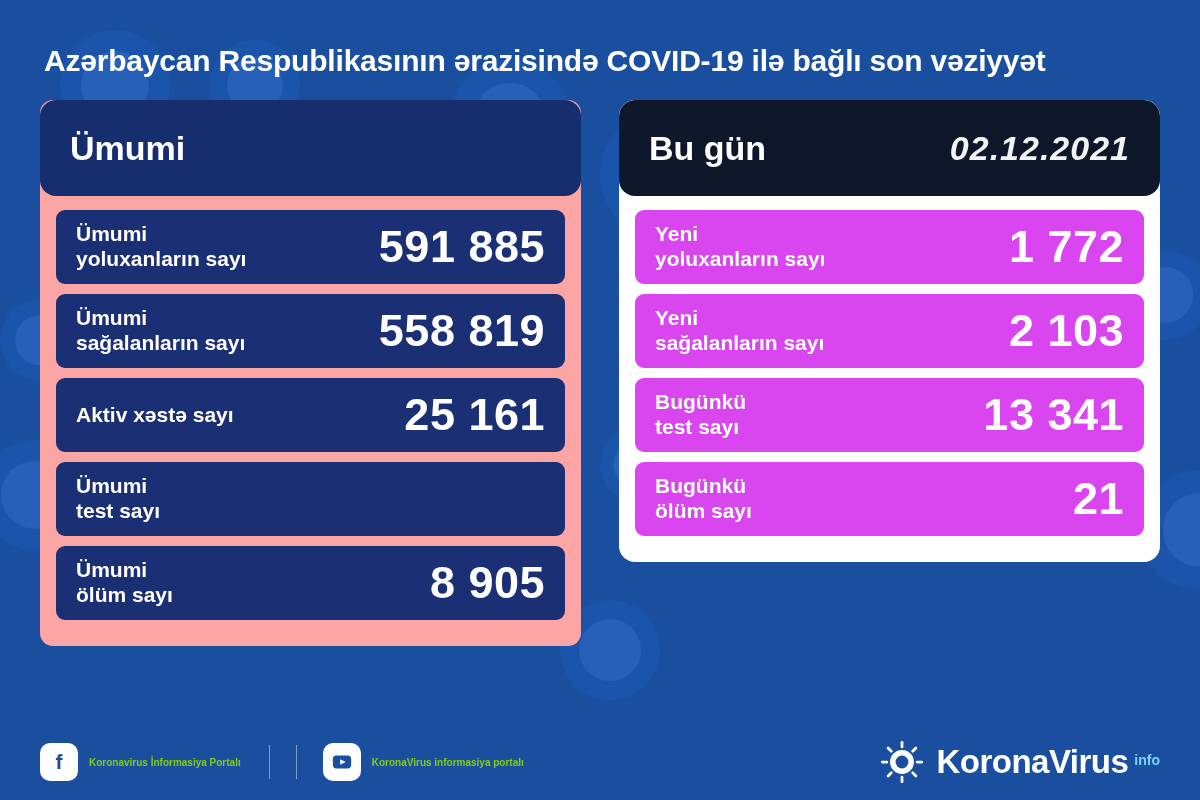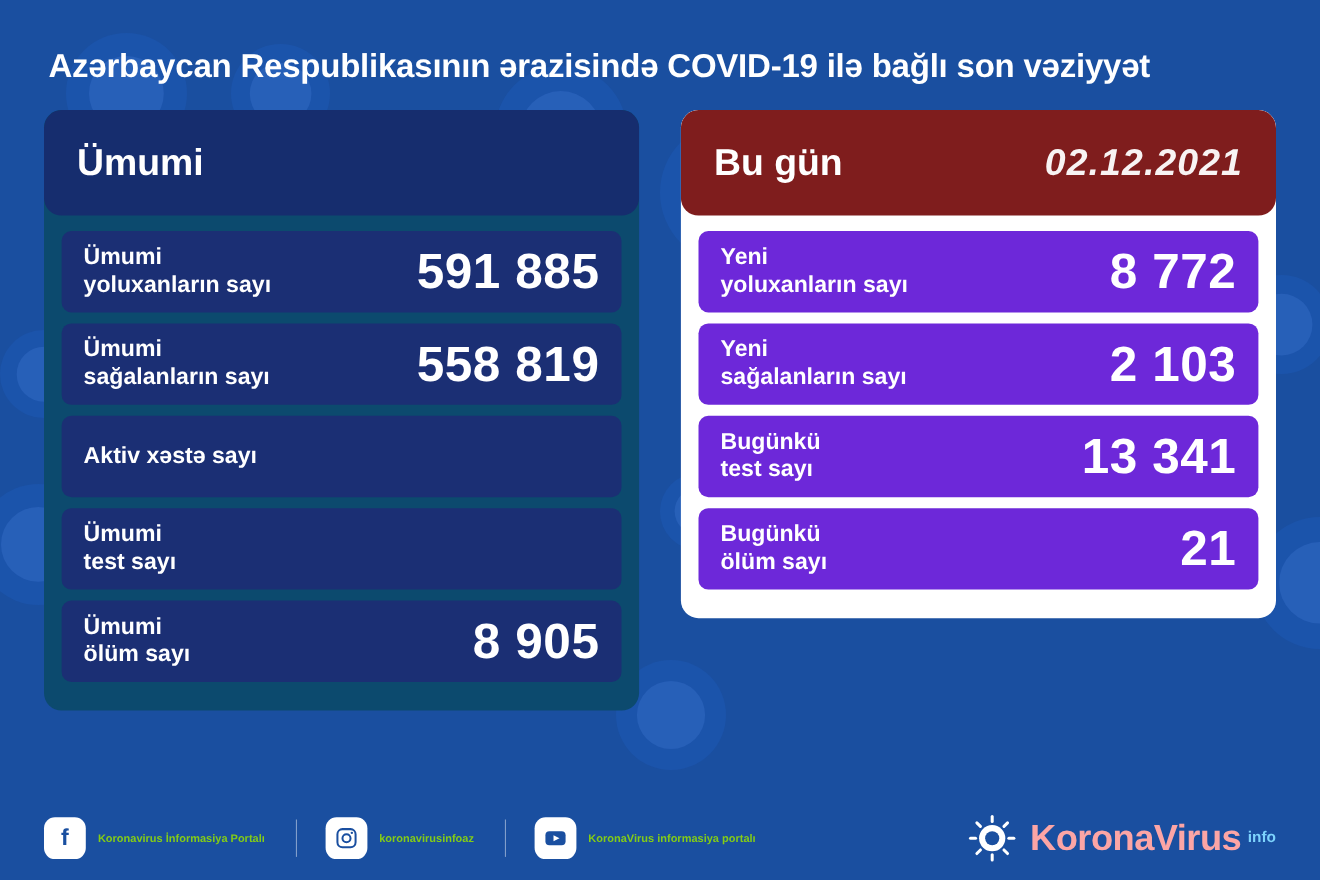--- a/index.html
+++ b/index.html
@@ -77,36 +77,36 @@
   .card-head .head-date {
     color:#ffffff;
     font-size:34px;
     font-weight:bold;
     letter-spacing:1px;
     opacity:.95;
     font-style:italic;
   }
 
   .card.total .card-head { background:#162d6e; }
-  .card.total { background:#0c4a6e; }
-  .card.today .card-head { background:#7f1d1d; }
+  .card.total { background:#fca5a5;border-radius:13px; }
+  .card.today .card-head { background:#0f172a; }
   .card.today { background:#ffffff; }
 
   .rows { padding: 14px 16px 0 16px; }
   .row {
     display:flex;
     align-items:center;
     justify-content:space-between;
     border-radius:9px;
     padding: 8px 20px;
     margin-bottom:10px;
     min-height:74px;
   }
   .total .row { background:#1b2f74; }
-  .today .row { background:#6d28d9; }
+  .today .row { background:#d946ef; }
 
   .row .label {
     color:#ffffff;
     font-size:21px;
     font-weight:bold;
     line-height:1.18;
     max-width:250px;
   }
   .row .value {
     color:#ffffff;
@@ -158,21 +158,21 @@
     margin-left:auto;
     display:flex;
     align-items:center;
     gap:12px;
   }
   .brand .sun {
     width:44px;height:44px;
     flex:0 0 44px;
   }
   .brand .bname {
-    color:#fca5a5;
+    color:#ffffff;
     font-size:33px;
     font-weight:bold;
     letter-spacing:-.5px;
   }
   .brand .binfo {
     color:#7dd3fc;
     font-size:14px;
     font-weight:bold;
     align-self:flex-end;
     margin-bottom:16px;
@@ -219,20 +219,21 @@
               <div>Ümumi</div>
               <div>sağalanların sayı</div>
             </div>
             <div class="value">558 819</div>
           </div>
 
           <div class="row">
             <div class="label">
               <div>Aktiv xəstə sayı</div>
             </div>
+            <div class="value">25 161</div>
           </div>
 
           <div class="row">
             <div class="label">
               <div>Ümumi</div>
               <div>test sayı</div>
             </div>
           </div>
 
           <div class="row">
@@ -253,21 +254,21 @@
           <div class="head-title">Bu gün</div>
           <div class="head-date">02.12.2021</div>
         </div>
         <div class="rows">
 
           <div class="row">
             <div class="label">
               <div>Yeni</div>
               <div>yoluxanların sayı</div>
             </div>
-            <div class="value">8 772</div>
+            <div class="value">1 772</div>
           </div>
 
           <div class="row">
             <div class="label">
               <div>Yeni</div>
               <div>sağalanların sayı</div>
             </div>
             <div class="value">2 103</div>
           </div>
 
@@ -295,30 +296,20 @@
 </div>
 
 <div class="footer">
 
   <div class="social">
     <div class="badge">f</div>
     <div class="sname">Koronavirus İnformasiya Portalı</div>
   </div>
   <div class="divider"></div>
 
-  <div class="social">
-    <div class="badge">
-      <svg width="22" height="22" viewBox="0 0 24 24" fill="none" stroke="#1a4fa0" stroke-width="2">
-        <rect x="3" y="3" width="18" height="18" rx="5"></rect>
-        <circle cx="12" cy="12" r="4"></circle>
-        <circle cx="17.3" cy="6.7" r="1.2" fill="#1a4fa0" stroke="none"></circle>
-      </svg>
-    </div>
-    <div class="sname">koronavirusinfoaz</div>
-  </div>
   <div class="divider"></div>
 
   <div class="social">
     <div class="badge">
       <svg width="22" height="22" viewBox="0 0 24 24">
         <rect x="2" y="5" width="20" height="14" rx="4" fill="#1a4fa0"></rect>
         <polygon points="10,9 16,12 10,15" fill="#ffffff"></polygon>
       </svg>
     </div>
     <div class="sname">KoronaVirus informasiya portalı</div>

